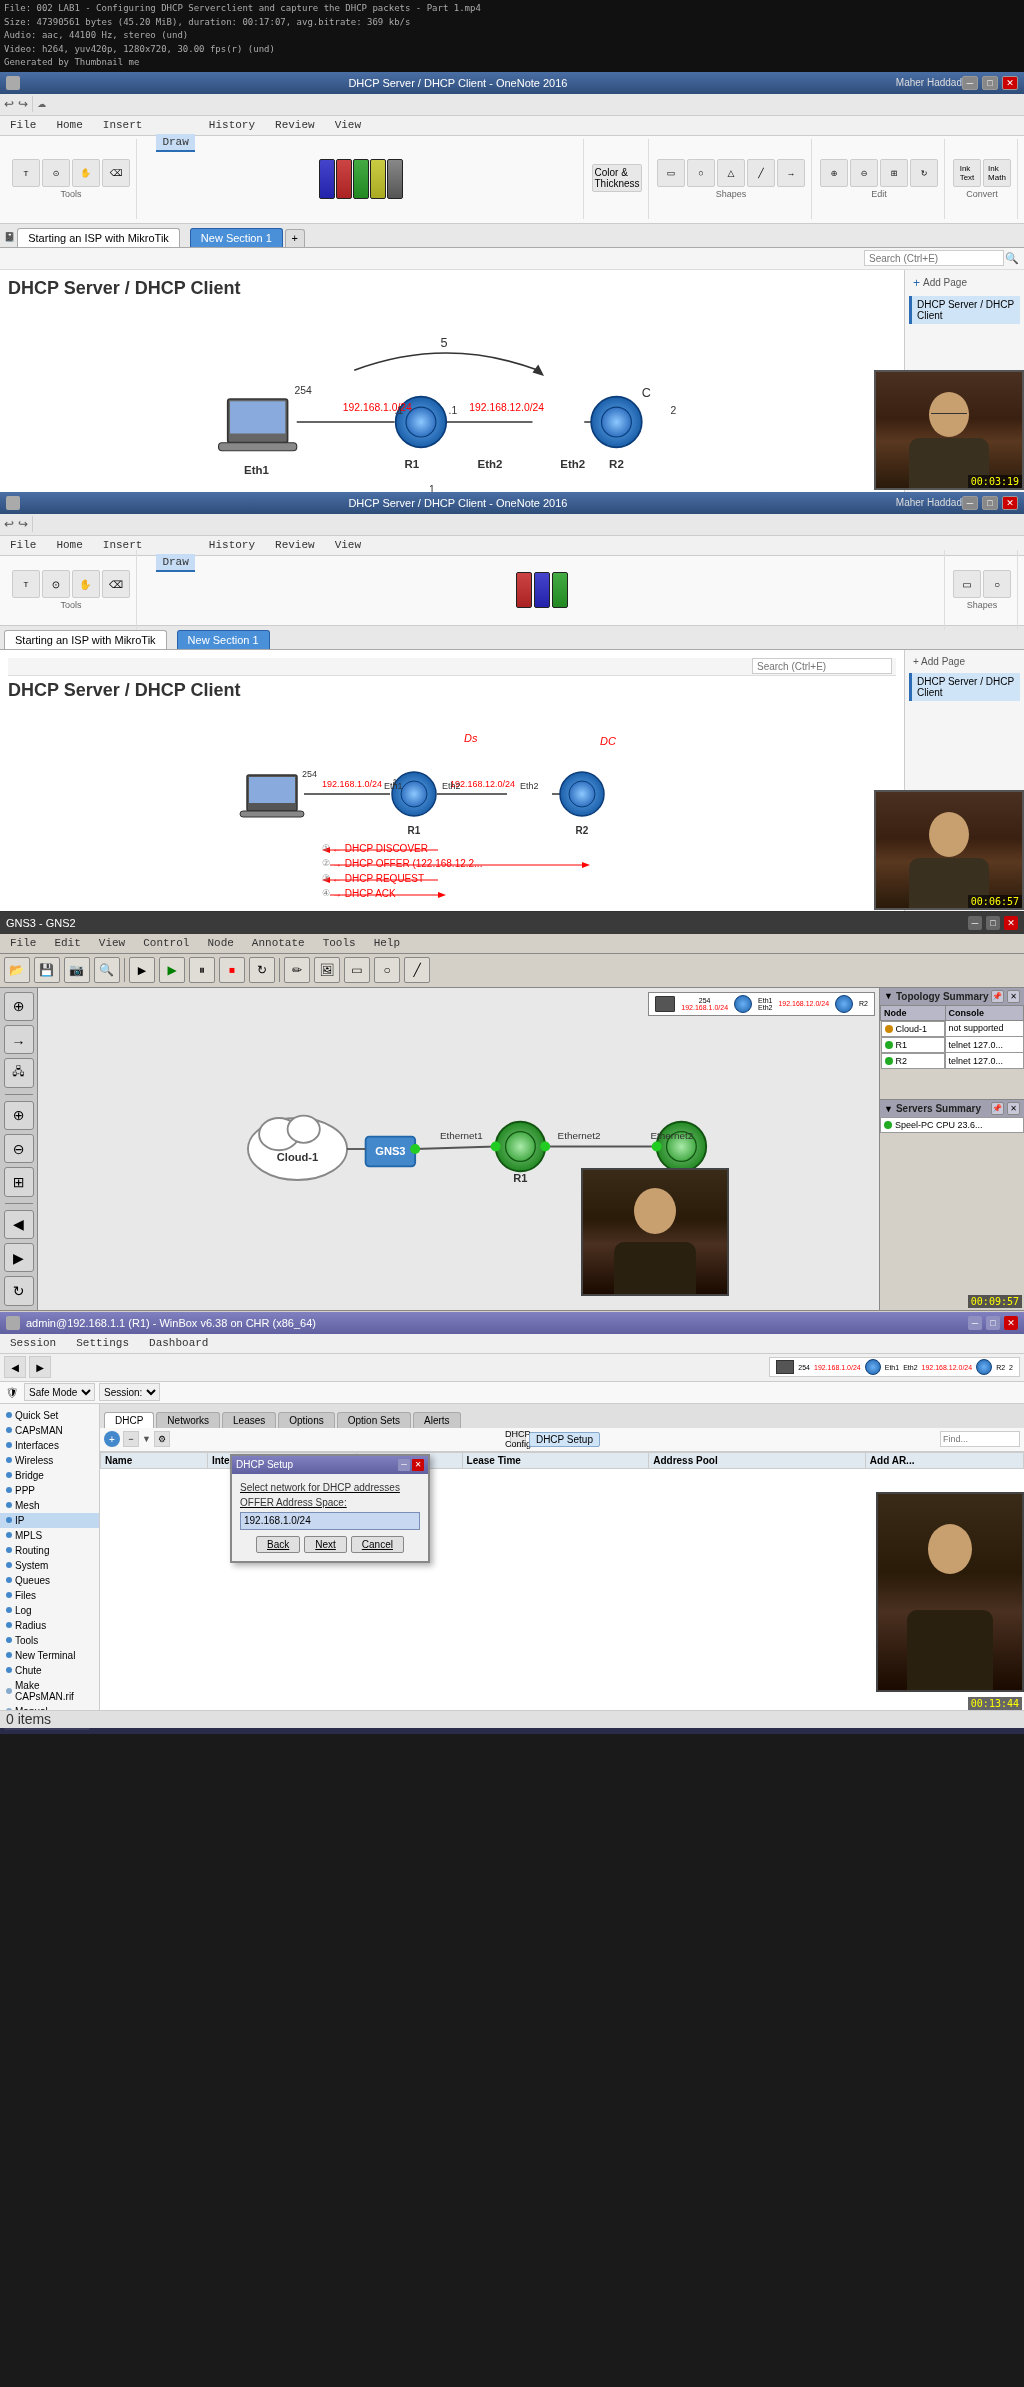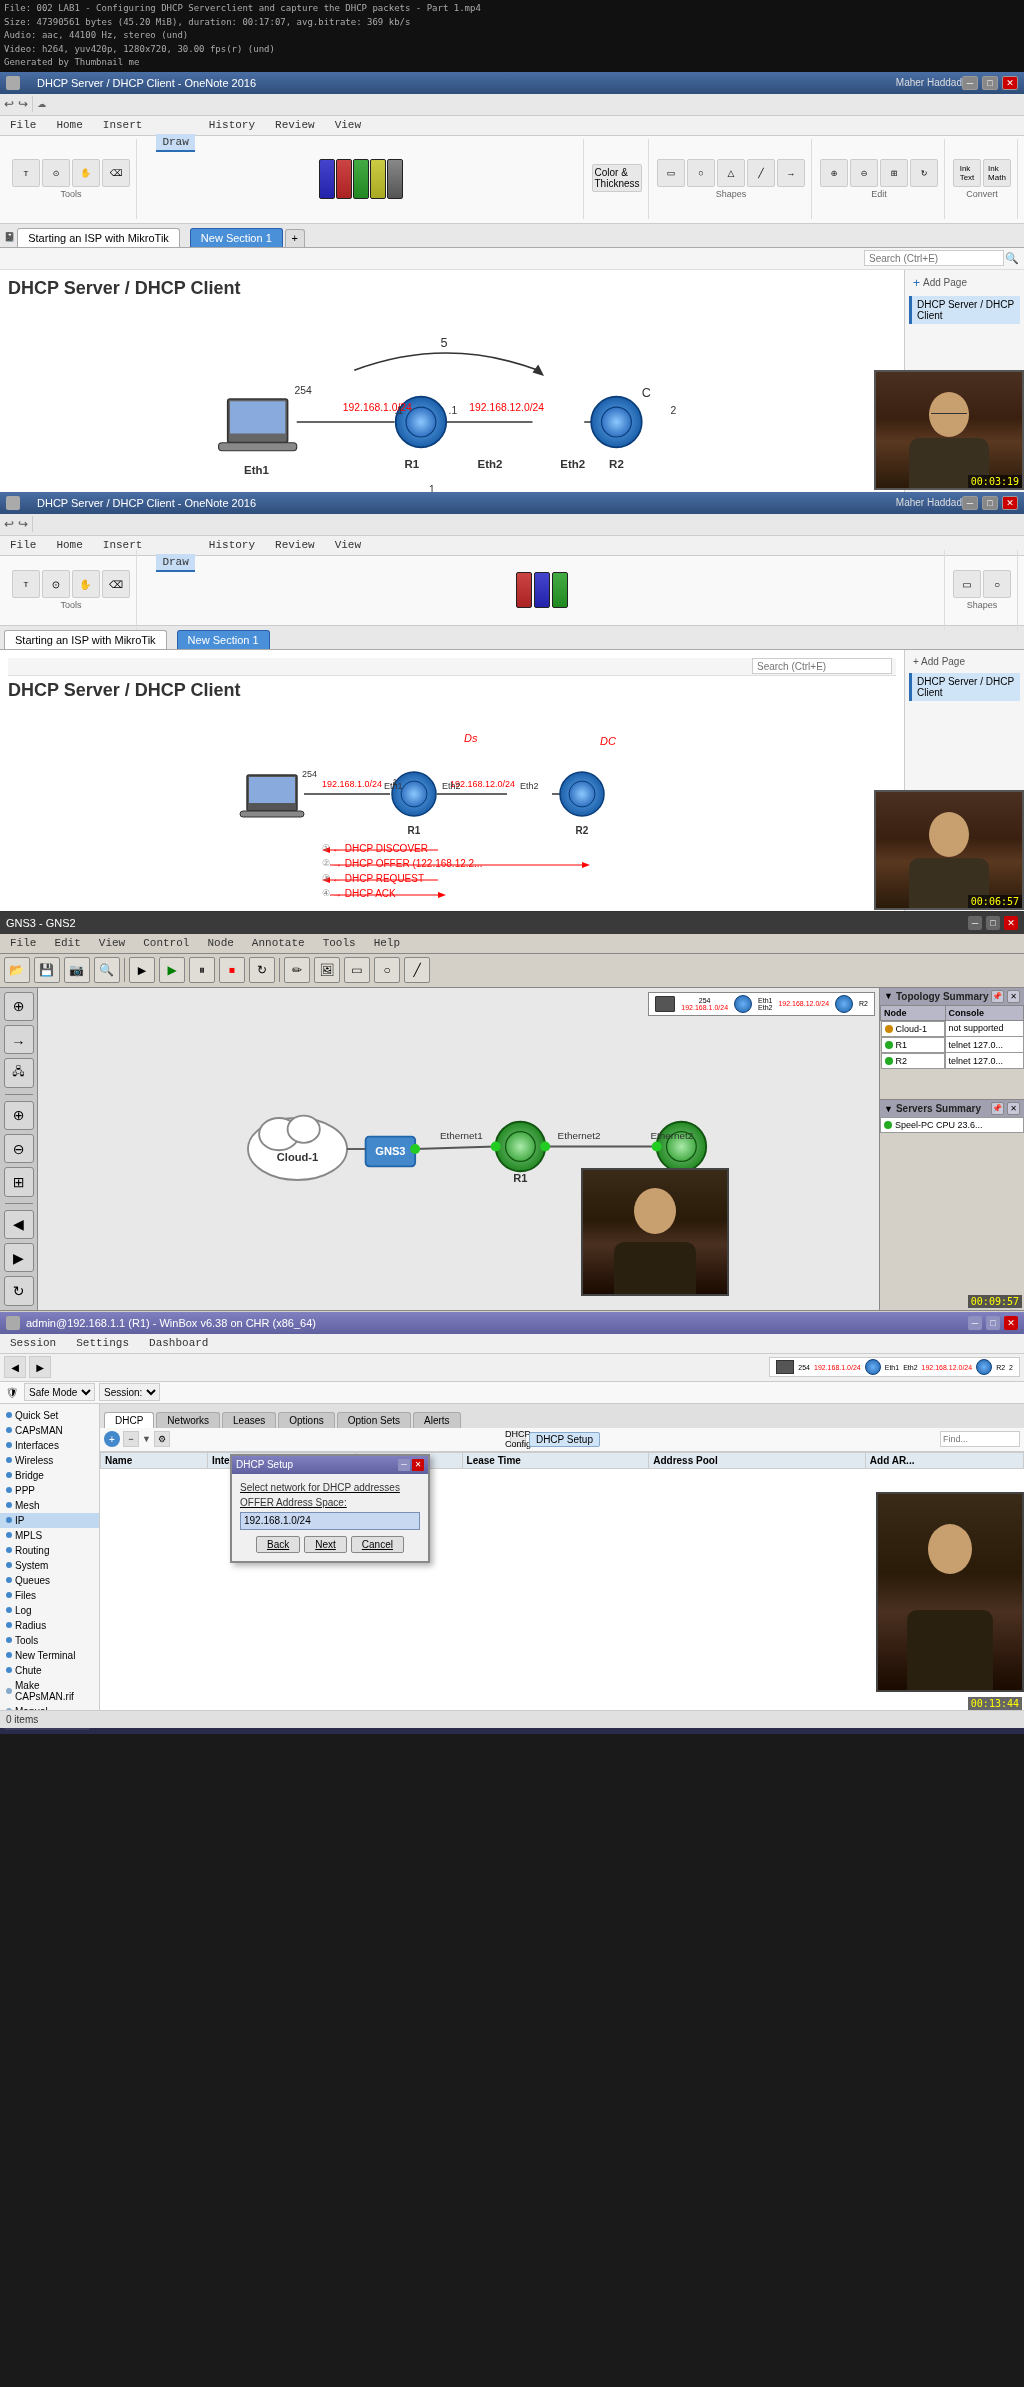--- a/index.html
+++ b/index.html
@@ -26,21 +26,21 @@
     .title-bar {
       height: 22px;
       background: linear-gradient(to bottom, #4a6fa5, #2e4d7a);
       display: flex;
       align-items: center;
       justify-content: space-between;
       padding: 0 6px;
       color: white;
       font-size: 11px;
     }
-    .title-bar-text { flex: 1; font-size: 11px; margin-left: 17px; }
+    .title-bar-text { flex: 1; text-align: center; font-size: 11px; }
     .title-bar-controls { display: flex; gap: 4px; }
     .title-bar-btn {
       width: 16px; height: 14px;
       background: #666;
       border: 1px solid #999;
       border-radius: 2px;
       display: flex; align-items: center; justify-content: center;
       font-size: 9px; color: white; cursor: pointer;
     }
     .title-bar-btn.close { background: #c00; }
@@ -486,21 +486,21 @@
     }
 
     
     .status-bar {
       height: 18px;
       background: #e0e0e0;
       border-top: 1px solid #ccc;
       display: flex;
       align-items: center;
       padding: 0 6px;
-      font-size: 10px;
+      font-size: 14px;
       color: #333;
     }
   </style>
 </head>
 <body>
 
 <div style="background:#111; color:#aaa; font-size:9px; padding:2px 4px; font-family:monospace; line-height:1.5;">
   <div>File: 002 LAB1 - Configuring DHCP Serverclient and capture the DHCP packets - Part 1.mp4</div>
   <div>Size: 47390561 bytes (45.20 MiB), duration: 00:17:07, avg.bitrate: 369 kb/s</div>
   <div>Audio: aac, 44100 Hz, stereo (und)</div>

